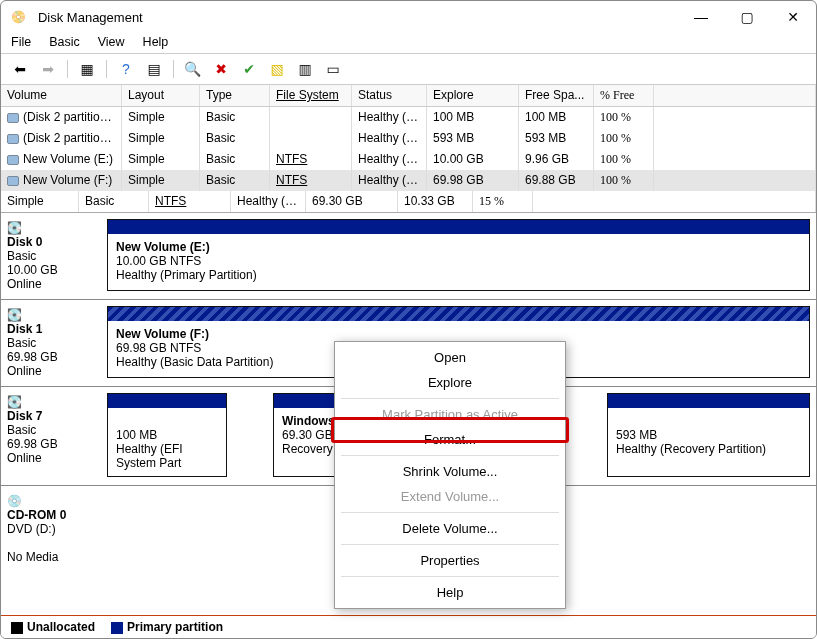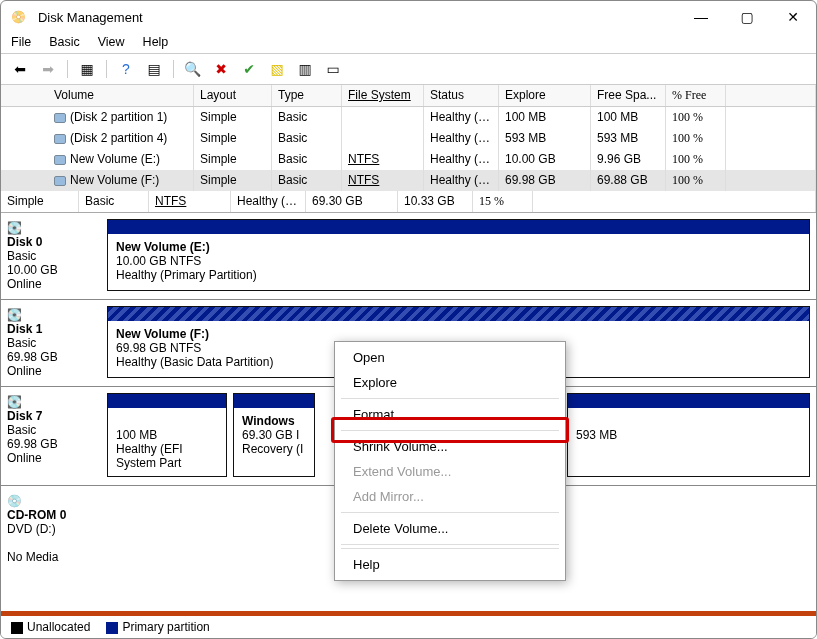--- a/index.html
+++ b/index.html
@@ -13,37 +13,37 @@
   .toolbar { border-top: 1px solid #ccc; border-bottom: 1px solid #ccc; padding: 4px 8px; display: flex; gap: 6px; align-items: center; }
   .tool-btn { width: 22px; height: 22px; display: flex; align-items: center; justify-content: center; border: 1px solid transparent; font-size: 14px; }
   .sep { width: 1px; height: 18px; background: #ccc; margin: 0 2px; }
   .list-header { display: flex; background: #f8f8f8; border-bottom: 1px solid #ccc; }
   .list-header .col, .list-row .col { padding: 3px 6px; border-right: 1px solid #ddd; overflow: hidden; white-space: nowrap; text-overflow: ellipsis; }
   .list-header .col { font-weight: 400; }
   .list-body { }
   .list-row { display: flex; }
   .list-row.selected { background: #e5e5e5; }
   .vol-icon { display:inline-block; width:12px; height:10px; background: linear-gradient(#9bd,#9bd); border:1px solid #789; border-radius:2px; margin-right:4px; vertical-align:middle; }
-  .c0 { width: 146px; margin-left: 47px; } .c1 { width: 78px; } .c2 { width: 70px; } .c3 { width: 82px; text-decoration: underline; }
+  .c0 { width: 121px; } .c1 { width: 78px; } .c2 { width: 70px; } .c3 { width: 82px; text-decoration: underline; }
   .c4 { width: 75px; } .c5 { width: 92px; } .c6 { width: 75px; } .c7 { width: 60px; font-family: Liberation Serif, serif; } .crest{ flex:1; }
   .graphical { border-top: 1px solid #aaa; height: 100%; overflow-y: hidden; }
   .disk-row { display: flex; border-bottom: 1px solid #888; }
   .disk-label { width: 100px; padding: 8px 6px; }
   .disk-label b { display: block; }
   .part-area { flex: 1; padding: 6px 6px 8px 6px; display: flex; gap: 6px; }
   .part { border: 1px solid #111; flex: 1; display:flex; flex-direction: column; }
   .part .bar { height: 14px; background: #001a8c; }
   .part.hatched .bar { background: repeating-linear-gradient(135deg,#001a8c 0,#001a8c 4px,#334db0 4px,#334db0 8px); }
   .part .inner { padding: 6px 8px; }
   .part .inner .pname { font-weight: bold; }
   .cdrom-icon, .disk-icon { margin-right:4px; }
-  .legend { position:absolute; bottom:0; left:0; right:0; padding:4px 10px; border-top:5px solid #c2410c; display:flex; gap:16px; background:#fff; }
+  .legend { position:absolute; bottom:0; left:0; right:0; padding:4px 10px; border-top:1px solid #c2410c; display:flex; gap:16px; background:#fff;font-weight:bold; }
   .legend .sw { display:inline-block; width:12px; height:12px; margin-right:4px; vertical-align:middle; }
   .context-menu { position:absolute; left:333px; top:340px; width:232px; background:#fff; border:1px solid #999; box-shadow:2px 2px 10px rgba(0,0,0,.3); padding:3px 2px; }
-  .context-menu .item { padding:5px 16px; font-size:13px; }
+  .context-menu .item { padding:5px 16px; font-size:13px;text-align:center; }
   .context-menu .item.disabled { color:#999; }
   .context-menu .item.highlight { background:#0a5bd6; color:#fff; }
   .context-menu hr { border:none; border-top:1px solid #ddd; margin:3px 4px; }
   .highlight-border { position:absolute; left:330px; top:416px; width:238px; height:26px; border:3px solid #d10000; border-radius:3px; pointer-events:none; }
 </style>
 </head>
 <body>
 
 <div class="titlebar">
   <span class="disk-icon">📀</span>
@@ -196,33 +196,34 @@
     </div>
     <div class="part-area">
       <div class="part" style="flex:0 0 120px;">
         <div class="bar"></div>
         <div class="inner">
           <div>&nbsp;</div>
           <div>100 MB</div>
           <div>Healthy (EFI System Part</div>
         </div>
       </div>
-      <div class="part" style="flex:0 0 82px;">
+      <div class="part" style="flex:0 0 82px;margin-left:40px;">
         <div class="bar"></div>
         <div class="inner">
           <div class="pname">Windows</div>
           <div>69.30 GB I</div>
           <div>Recovery (I</div>
         </div>
       </div>
       <div class="part" style="flex:1; margin-left:246px;">
         <div class="bar"></div>
         <div class="inner">
           <div>&nbsp;</div>
           <div>593 MB</div>
+          <div>Healthy (Recovery Partition)</div>
         </div>
       </div>
     </div>
   </div>
 
   <div class="disk-row" style="border-bottom:none;">
     <div class="disk-label">
       <span class="cdrom-icon">💿</span><b>CD-ROM 0</b>
       <span>DVD (D:)</span><br><br>
       <span>No Media</span>
@@ -233,25 +234,26 @@
 
 <div class="legend">
   <span><span class="sw" style="background:#000;"></span><span>Unallocated</span></span>
   <span><span class="sw" style="background:#001a8c;"></span><span>Primary partition</span></span>
 </div>
 
 <div class="context-menu">
   <div class="item">Open</div>
   <div class="item">Explore</div>
   <hr>
+  <div class="item disabled">Mark Partition as Active</div>
   <div class="item">Format...</div>
   <hr>
   <div class="item">Shrink Volume...</div>
   <div class="item disabled">Extend Volume...</div>
-  <div class="item disabled">Add Mirror...</div>
   <hr>
   <div class="item">Delete Volume...</div>
   <hr>
+  <div class="item">Properties</div>
   <hr>
   <div class="item">Help</div>
 </div>
 
 <div class="highlight-border"></div>
 
 </body></html>

